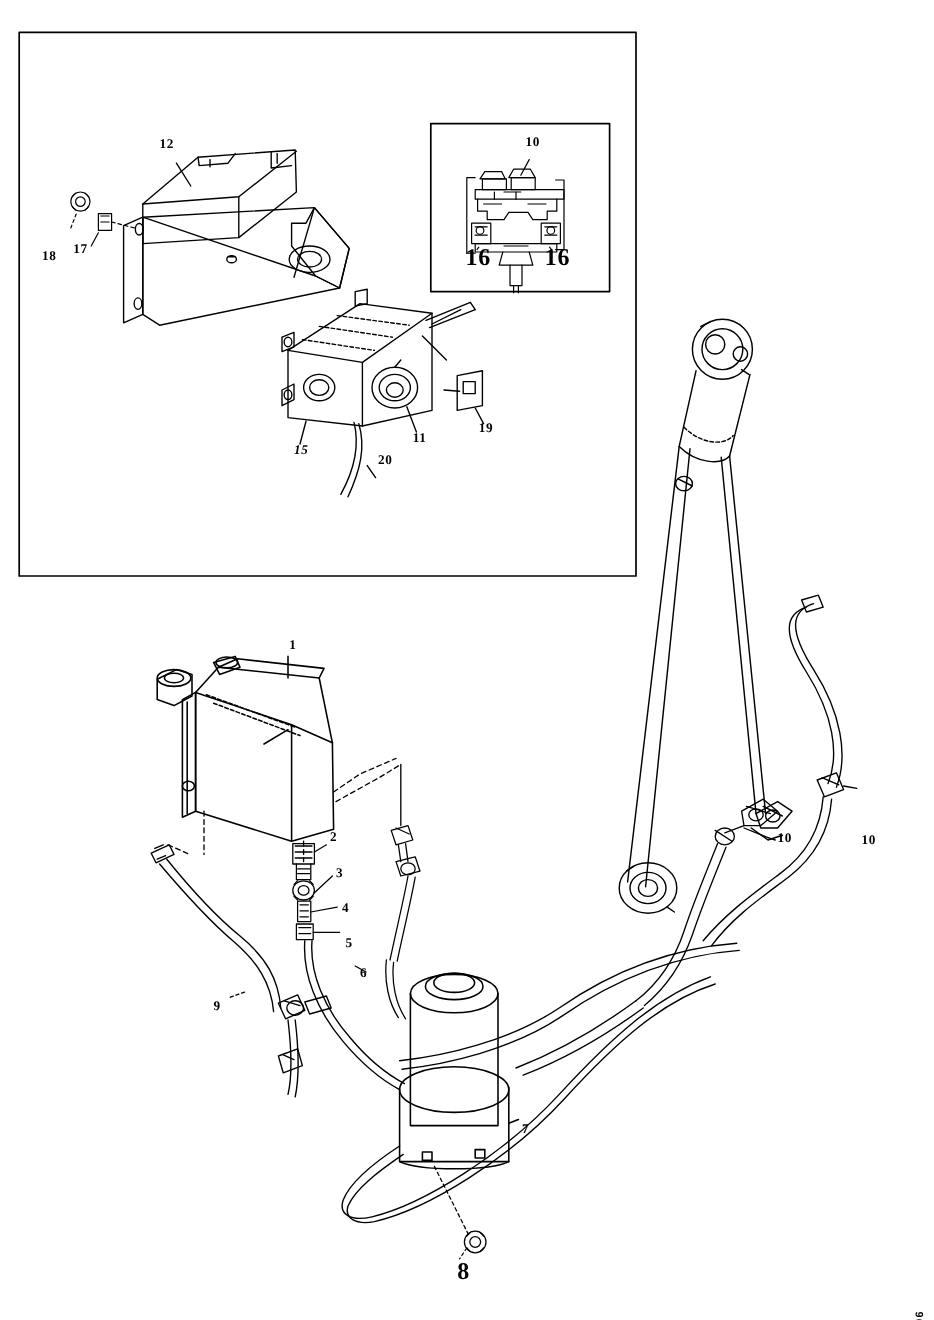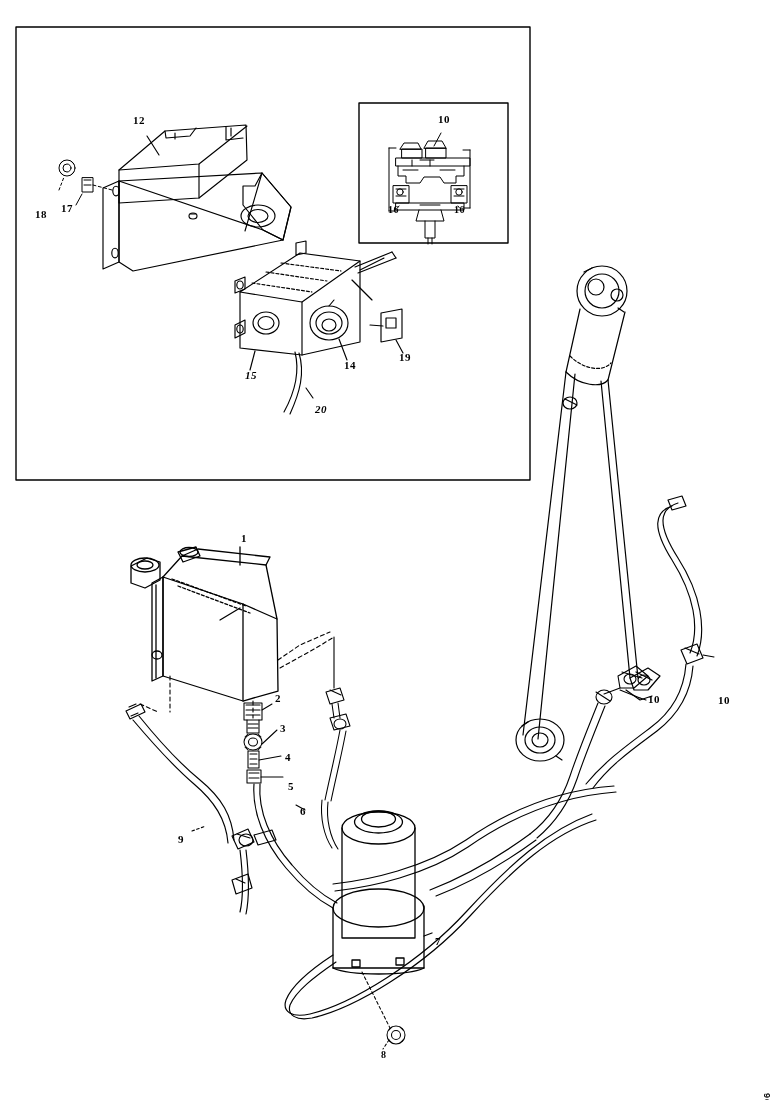--- a/index.html
+++ b/index.html
@@ -15,21 +15,21 @@
     position:absolute;
     font-family:"Liberation Serif", serif;
     font-weight:700;
     font-size:11px;
     line-height:1;
     letter-spacing:0.5px;
     color:#000;
     white-space:nowrap;
     user-select:none;
   }
-  .callout.sm{font-size:10px;}
+  .callout.sm{font-size:20px;}
   .refcode{
     position:absolute;
     right:6px;bottom:8px;
     font-family:"Liberation Sans", sans-serif;
     font-size:9px;
     font-weight:700;
     letter-spacing:1px;
     color:#000;
     transform:rotate(-90deg);
     transform-origin:100% 100%;
@@ -378,24 +378,24 @@
 <div class="callout" style="left:285px;top:752px;">4</div>
 <div class="callout" style="left:288px;top:781px;">5</div>
 <div class="callout" style="left:300px;top:806px;">6</div>
 <div class="callout" style="left:435px;top:936px;">7</div>
 <div class="callout sm" style="left:381px;top:1050px;">8</div>
 <div class="callout" style="left:178px;top:834px;">9</div>
 <div class="callout" style="left:718px;top:657px;margin-top:38px;">10</div>
 <div class="callout" style="left:648px;top:694px;">10</div>
 <div class="callout" style="left:133px;top:115px;">12</div>
 <div class="callout" style="left:438px;top:114px;">10</div>
-<div class="callout" style="left:344px;top:360px;">14</div>
+<div class="callout" style="left:344px;top:360px;">11</div>
 <div class="callout" style="left:245px;top:370px;font-style:italic;">15</div>
 <div class="callout sm" style="left:388px;top:205px;">16</div>
 <div class="callout sm" style="left:454px;top:205px;">16</div>
 <div class="callout" style="left:61px;top:203px;">17</div>
 <div class="callout" style="left:35px;top:189px;margin-top:20px;">18</div>
 <div class="callout" style="left:399px;top:352px;">19</div>
-<div class="callout" style="left:315px;top:404px;font-style:italic;">20</div>
+<div class="callout" style="left:315px;top:379px;">20</div>
 
 <div class="refcode">T8496</div>
 
 </div>
 
 </body></html>

